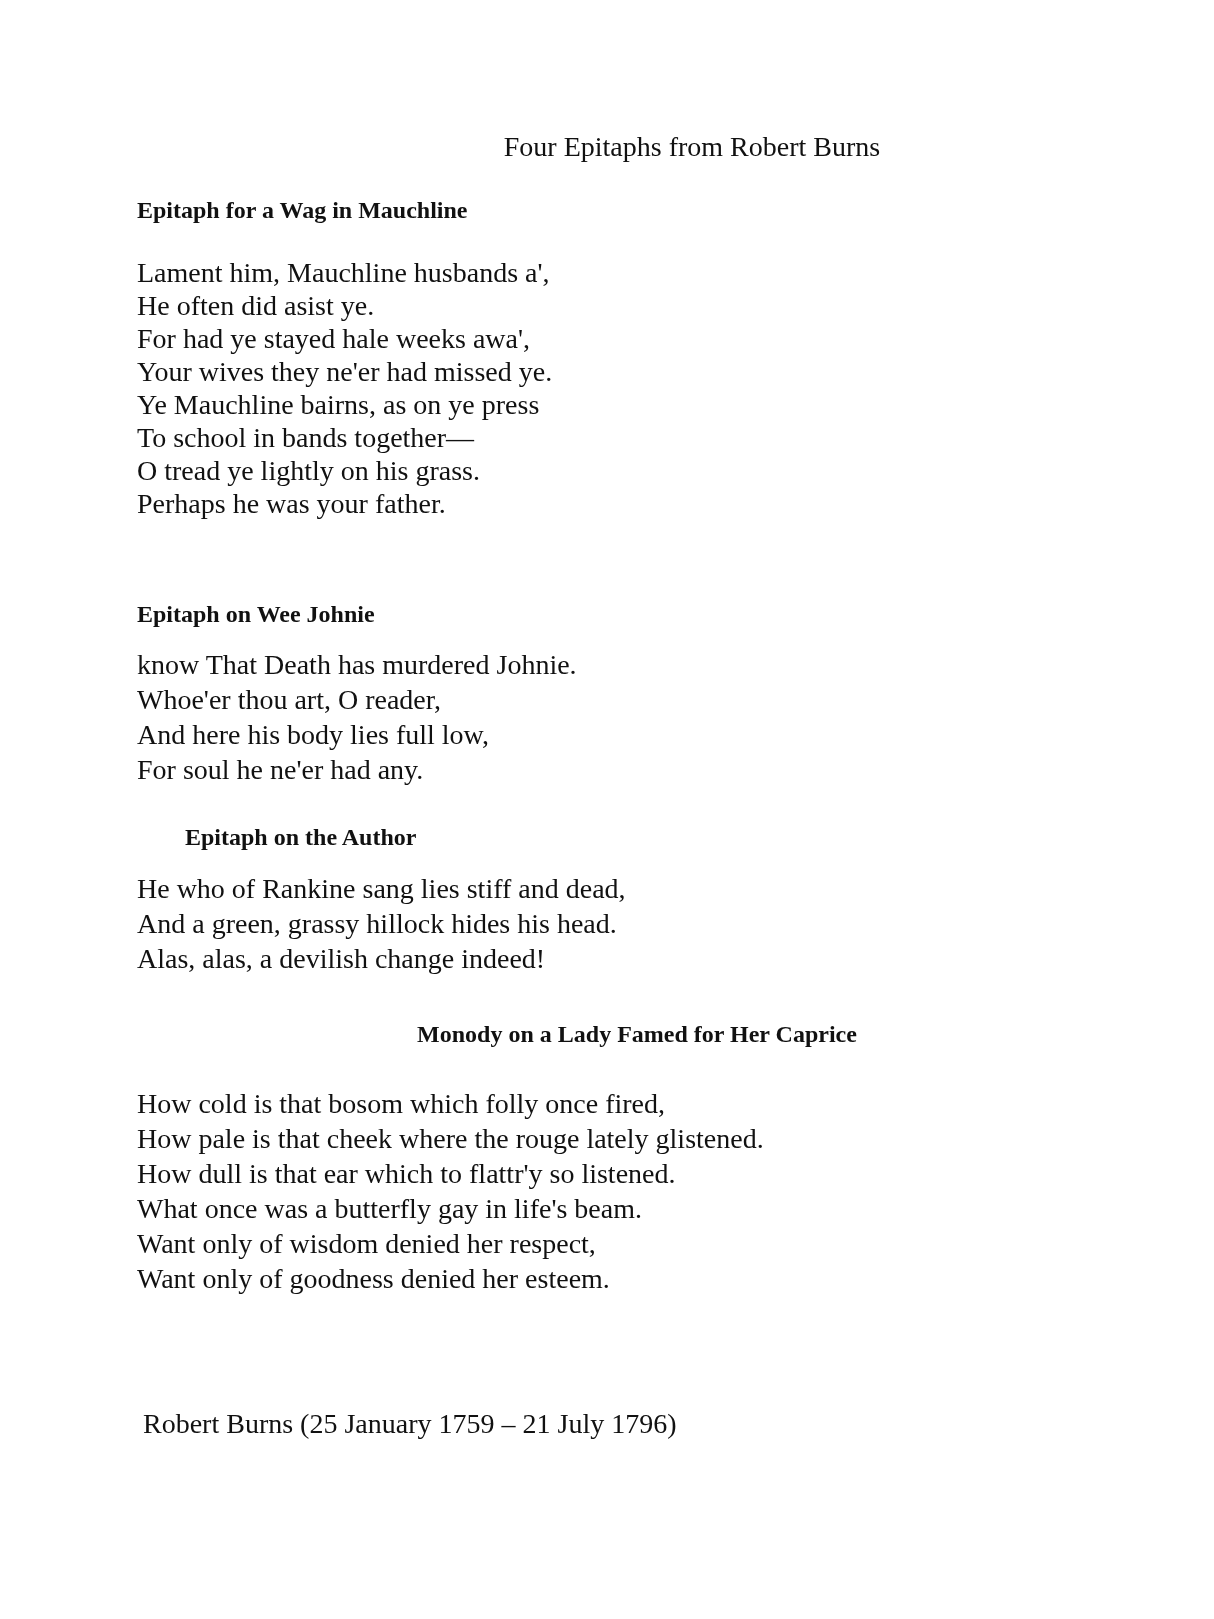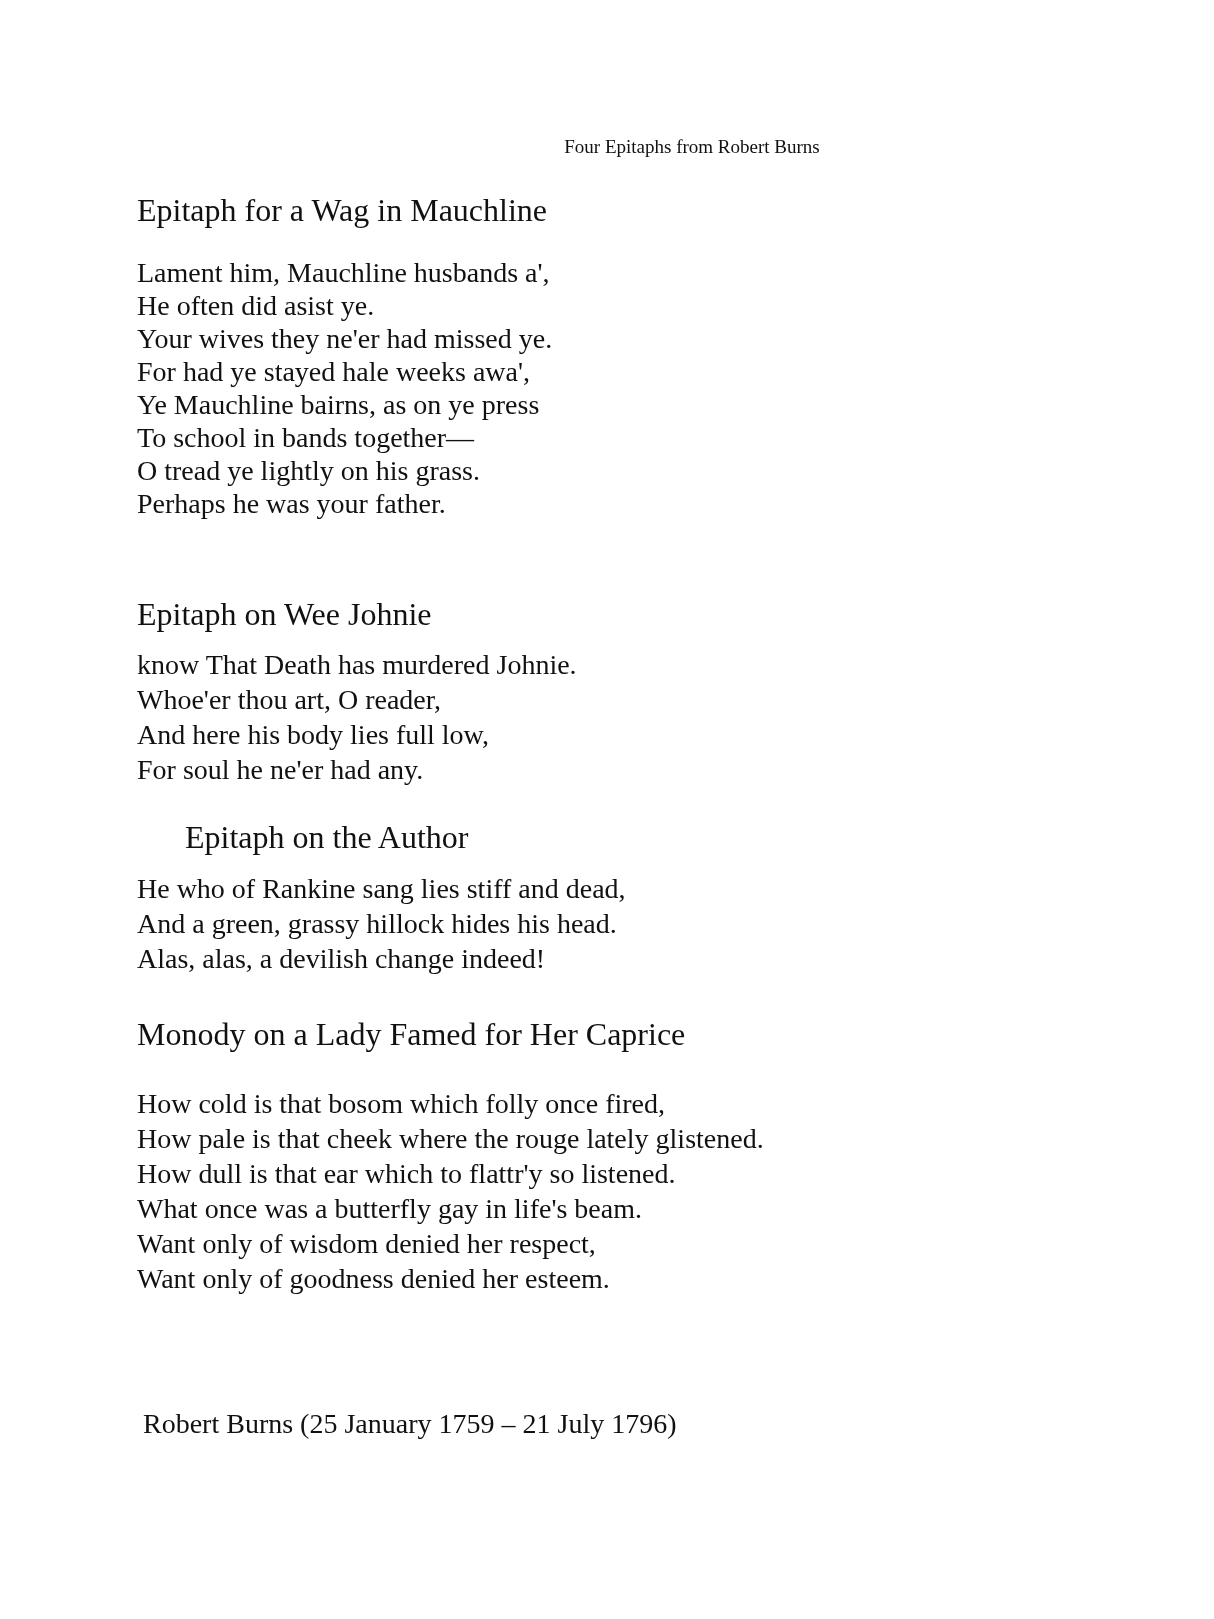--- a/index.html
+++ b/index.html
@@ -21,43 +21,44 @@
       width: 1214px;
       height: 1619px;
       background: #ffffff;
     }
     .doc-title {
       position: absolute;
       top: 130px;
       left: 0;
       width: 1214px;
       text-align: center;
-      font-size: 19px;
+      font-size: 28px;
       line-height: 34px;
       padding-left: 0;
     }
     .doc-title span {
       display: inline-block;
       margin-left: 170px;
     }
     .content {
       position: absolute;
       left: 137px;
       top: 0;
       width: 1000px;
     }
     .block {
       position: absolute;
       left: 0;
       width: 1000px;
     }
     .heading {
-      font-size: 32px;
+      font-size: 24px;
       line-height: 34px;
       white-space: nowrap;
+      font-weight: bold;
     }
     .verse {
       font-size: 28px;
       line-height: 33px;
       white-space: nowrap;
     }
     .verse div { white-space: nowrap; }
     .footer-line {
       font-size: 28px;
       line-height: 34px;
@@ -75,22 +76,22 @@
   </div>
 
   <div class="content">
 
     <div class="block" style="top:193px;">
       <div class="heading">Epitaph for a Wag in Mauchline</div>
     </div>
     <div class="block verse" style="top:256px;">
       <div>Lament him, Mauchline husbands a',</div>
       <div>He often did asist ye.</div>
+      <div>For had ye stayed hale weeks awa',</div>
       <div>Your wives they ne'er had missed ye.</div>
-      <div>For had ye stayed hale weeks awa',</div>
       <div>Ye Mauchline bairns, as on ye press</div>
       <div>To school in bands together—</div>
       <div>O tread ye lightly on his grass.</div>
       <div>Perhaps he was your father.</div>
     </div>
 
     <div class="block" style="top:597px;">
       <div class="heading">Epitaph on Wee Johnie</div>
     </div>
     <div class="block verse" style="top:647px; line-height:35px;">
@@ -102,21 +103,21 @@
 
     <div class="block" style="top:820px;margin-left:48px;">
       <div class="heading">Epitaph on the Author</div>
     </div>
     <div class="block verse" style="top:871px; line-height:35px;">
       <div>He who of Rankine sang lies stiff and dead,</div>
       <div>And a green, grassy hillock hides his head.</div>
       <div>Alas, alas, a devilish change indeed!</div>
     </div>
 
-    <div class="block" style="top:1017px;">
+    <div class="block" style="top:1017px;text-align:center;">
       <div class="heading">Monody on a Lady Famed for Her Caprice</div>
     </div>
     <div class="block verse" style="top:1086px; line-height:35px;">
       <div>How cold is that bosom which folly once fired,</div>
       <div>How pale is that cheek where the rouge lately glistened.</div>
       <div>How dull is that ear which to flattr'y so listened.</div>
       <div>What once was a butterfly gay in life's beam.</div>
       <div>Want only of wisdom denied her respect,</div>
       <div>Want only of goodness denied her esteem.</div>
     </div>

